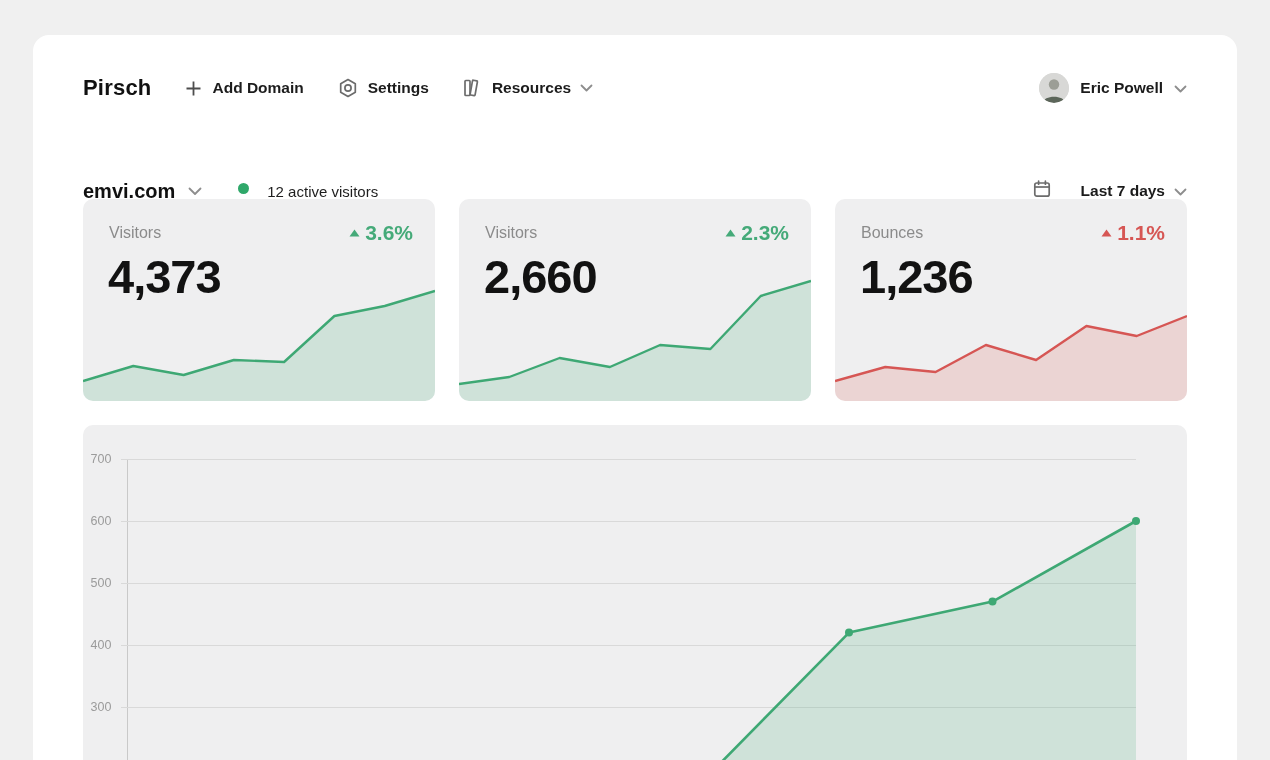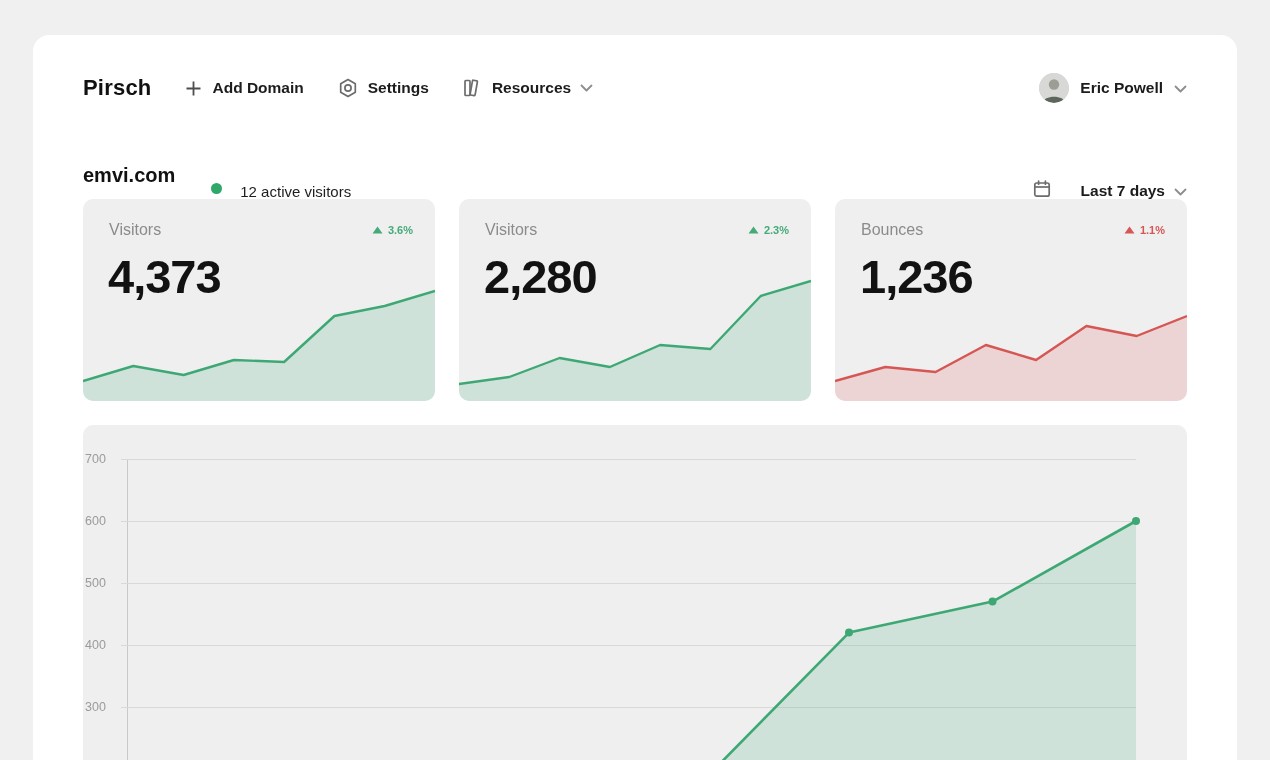--- a/index.html
+++ b/index.html
@@ -26,58 +26,58 @@
   }
   .nav-item svg { display:block; }
   .user-group { margin-left:auto; display:flex; align-items:center; gap:11px; cursor:pointer; }
   .user-name { font-size:15.5px; font-weight:700; }
   .avatar { width:30px; height:30px; border-radius:50%; overflow:hidden; background:#d6d6d4; }
   
   .toolbar-row {
     position:absolute; top:142px; left:50px; right:50px; height:28px;
     display:flex; align-items:center;
   }
-  .domain-group { display:flex; align-items:center; gap:13px; cursor:pointer;flex-direction:column; }
+  .domain-group { display:flex; align-items:center; gap:13px; cursor:pointer; }
   .domain-name { font-size:20px; font-weight:700; color:#111; }
   .active-group { display:flex; align-items:flex-start; gap:18px; margin-left:36px; }
   .active-dot { width:11px; height:11px; border-radius:50%; background:#2fa86a; }
   .active-label { font-size:15px; font-weight:500; color:#1e1e1e; }
   .range-group { margin-left:auto; display:flex; align-items:center; gap:9px; cursor:pointer; }
   .range-label { font-size:15.5px; font-weight:700;padding-left:20px; }
   
   .cards-row {
     position:absolute; top:164px; left:50px; right:50px;
     display:flex; gap:24px;
   }
   .stat-card {
     position:relative; width:352px; height:202px;
     background:#efeff0; border-radius:10px; overflow:hidden;
   }
   .stat-head {
     position:absolute; top:22px; left:26px; right:22px;
     display:flex; align-items:center; justify-content:space-between;
   }
   .stat-title { font-size:16px; font-weight:500; color:#8b8b8b; }
-  .stat-change { display:flex; align-items:center; gap:5px; font-size:11px; font-weight:600; }
+  .stat-change { display:flex; align-items:center; gap:5px; font-size:21px; font-weight:600; }
   .stat-change.positive { color:#45aa79; }
   .stat-change.negative { color:#d65654; }
   .stat-value {
     position:absolute; top:50px; left:25px;
     font-size:47px; font-weight:600; letter-spacing:-1px; color:#121212;
   }
   .sparkline { position:absolute; left:0; bottom:0; width:352px; height:130px; display:block; }
   
   .main-panel {
     position:absolute; top:390px; left:50px; width:1104px; height:560px;
     background:#efeff0; border-radius:10px; overflow:hidden;
   }
   .gridline { position:absolute; left:38px; right:51px; height:1px; background:#d9d9d9; }
   .y-axis-line { position:absolute; left:44px; top:34px; bottom:0; width:1px; background:#c9c9c9; }
   .tick-label {
-    position:absolute; left:2px; width:32px; text-align:left;
+    position:absolute; left:2px; width:32px; text-align:center;
     font-size:12.5px; color:#9b9b9b; line-height:16px;
   }
   .main-chart-svg { position:absolute; left:0; top:0; }
 </style>
 </head>
 <body>
 
 <div class="app-card">
 
   <div class="header-row">
@@ -183,21 +183,21 @@
     <div class="stat-card">
       <div class="stat-head">
         <span class="stat-title">Visitors</span>
         <span class="stat-change positive">
           <svg width="11" height="8" viewBox="0 0 11 8">
               <path d="M5.5 0.5 L10.5 7.5 L0.5 7.5 Z" fill="#45aa79"></path>
             </svg>
           <span>2.3%</span>
         </span>
       </div>
-      <div class="stat-value">2,280</div>
+      <div class="stat-value">2,660</div>
       <svg class="sparkline" viewBox="0 0 352 130">
           <polygon points="0.0,113 50.3,106 100.6,87 150.9,96 201.1,74 251.4,78 301.7,25 352.0,10 352,130 0,130" fill="rgba(62,168,116,0.18)"></polygon>
           <polyline points="0.0,113 50.3,106 100.6,87 150.9,96 201.1,74 251.4,78 301.7,25 352.0,10" fill="none" stroke="#3ea874" stroke-width="2.4" stroke-linejoin="round"></polyline>
         </svg>
     </div>
 
     <div class="stat-card">
       <div class="stat-head">
         <span class="stat-title">Bounces</span>
         <span class="stat-change negative">

